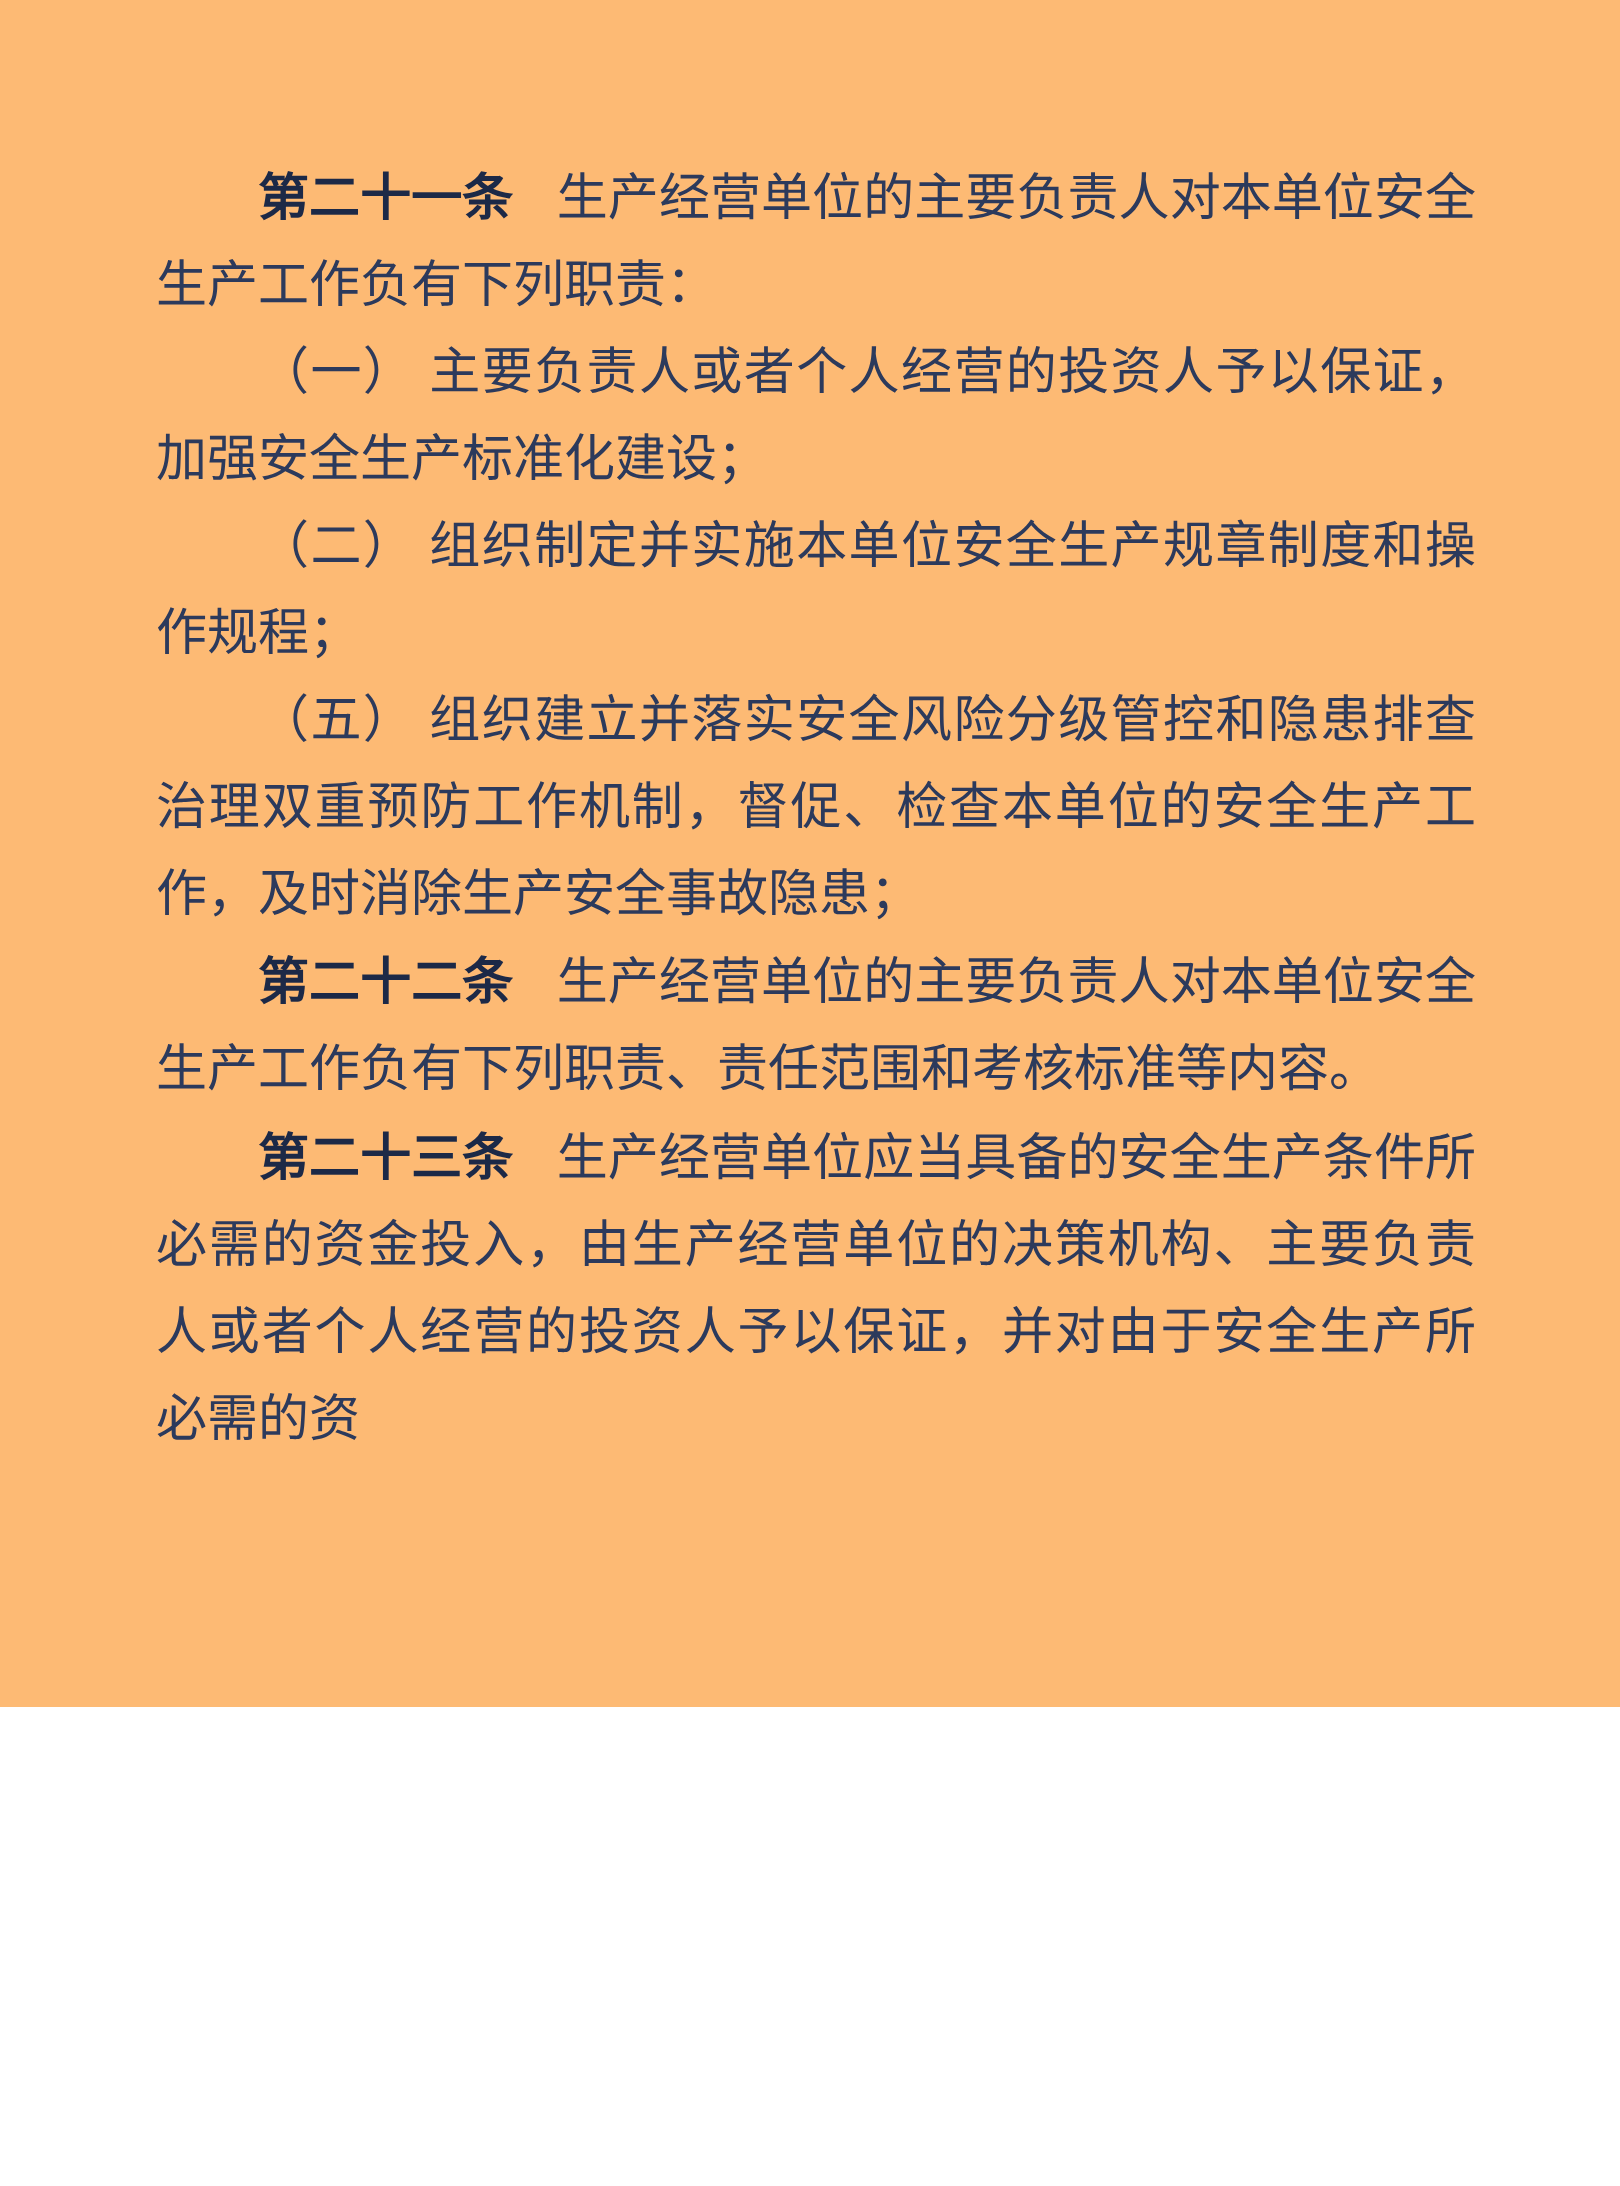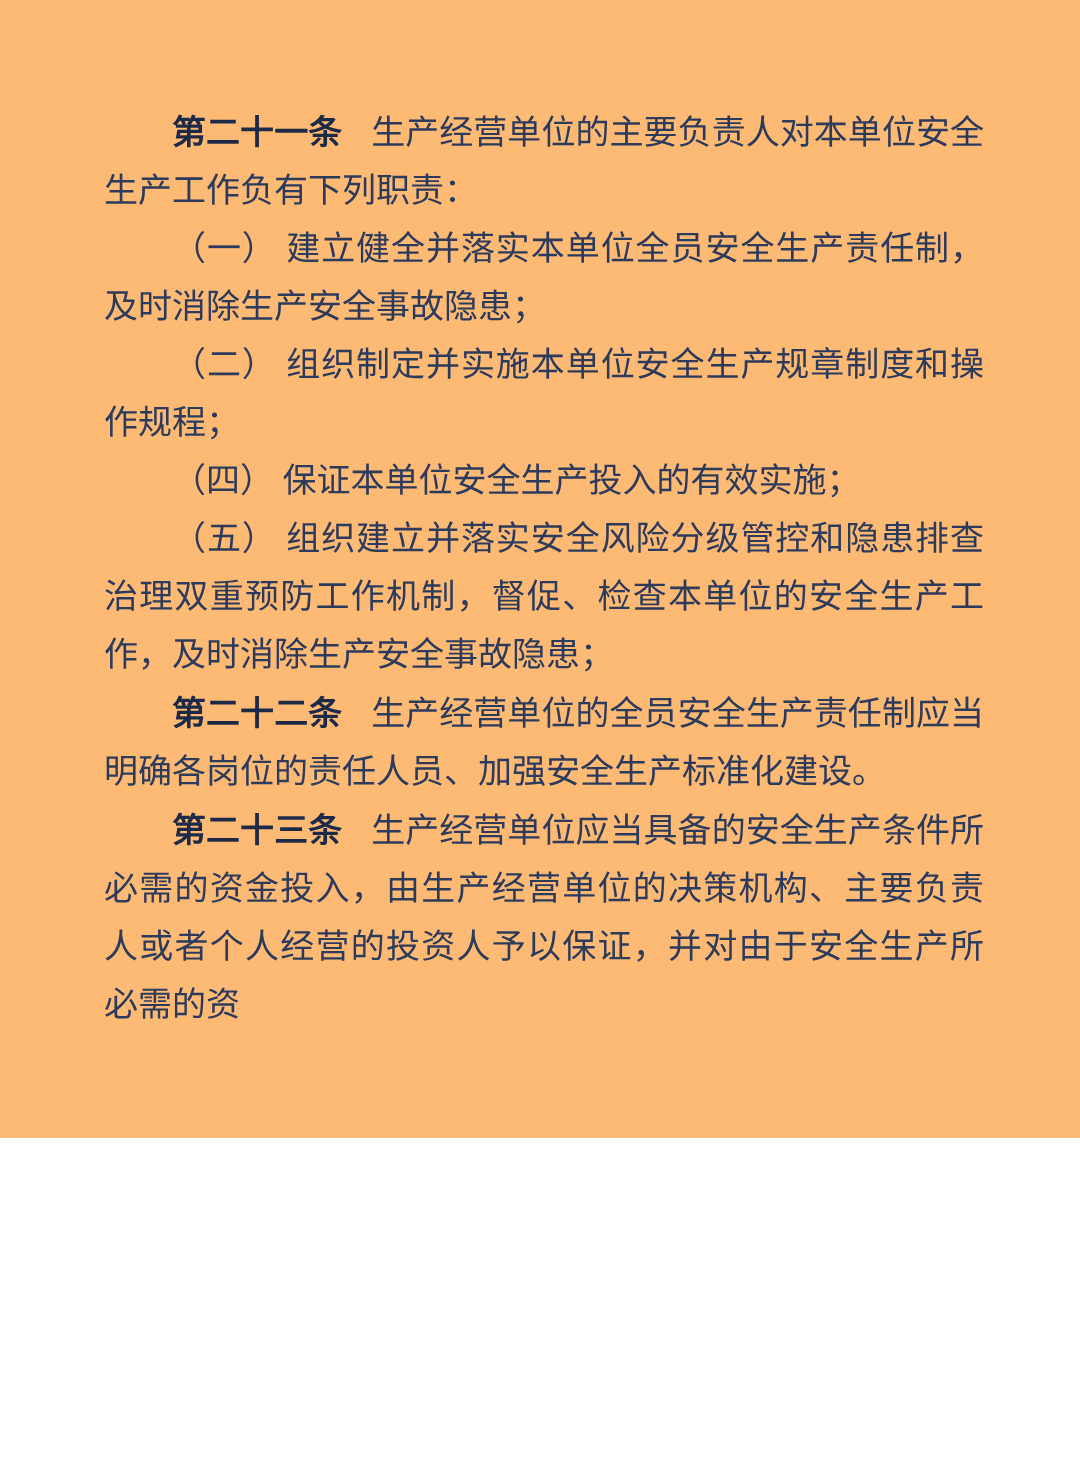--- a/index.html
+++ b/index.html
@@ -45,40 +45,37 @@
 <body>
 
 <div class="page">
   <div class="doc">
 
     <p>
       <span class="article-term">第二十一条</span><span>生产经营单位的主要负责人对本单位安全生产工作负有下列职责：</span>
     </p>
 
     <p>
-      <span>（一） 建立健全并落实本单位全员安全生产责任制，及时消除生产安全事故隐患；</span>
+      <span>（一） 主要负责人或者个人经营的投资人予以保证，加强安全生产标准化建设；</span>
     </p>
 
     <p>
       <span>（二） 组织制定并实施本单位安全生产规章制度和操作规程；</span>
     </p>
 
 
-    <p>
-      <span>（四） 保证本单位安全生产投入的有效实施；</span>
-    </p>
 
     <p>
       <span>（五） 组织建立并落实安全风险分级管控和隐患排查治理双重预防工作机制，督促、检查本单位的安全生产工作，及时消除生产安全事故隐患；</span>
     </p>
 
 
 
     <p>
-      <span class="article-term">第二十二条</span><span>生产经营单位的全员安全生产责任制应当明确各岗位的责任人员、加强安全生产标准化建设。</span>
+      <span class="article-term">第二十二条</span><span>生产经营单位的主要负责人对本单位安全生产工作负有下列职责、责任范围和考核标准等内容。</span>
     </p>
 
 
     <p>
       <span class="article-term">第二十三条</span><span>生产经营单位应当具备的安全生产条件所必需的资金投入，由生产经营单位的决策机构、主要负责人或者个人经营的投资人予以保证，并对由于安全生产所必需的资</span>
     </p>
 
   </div>
 </div>
 

